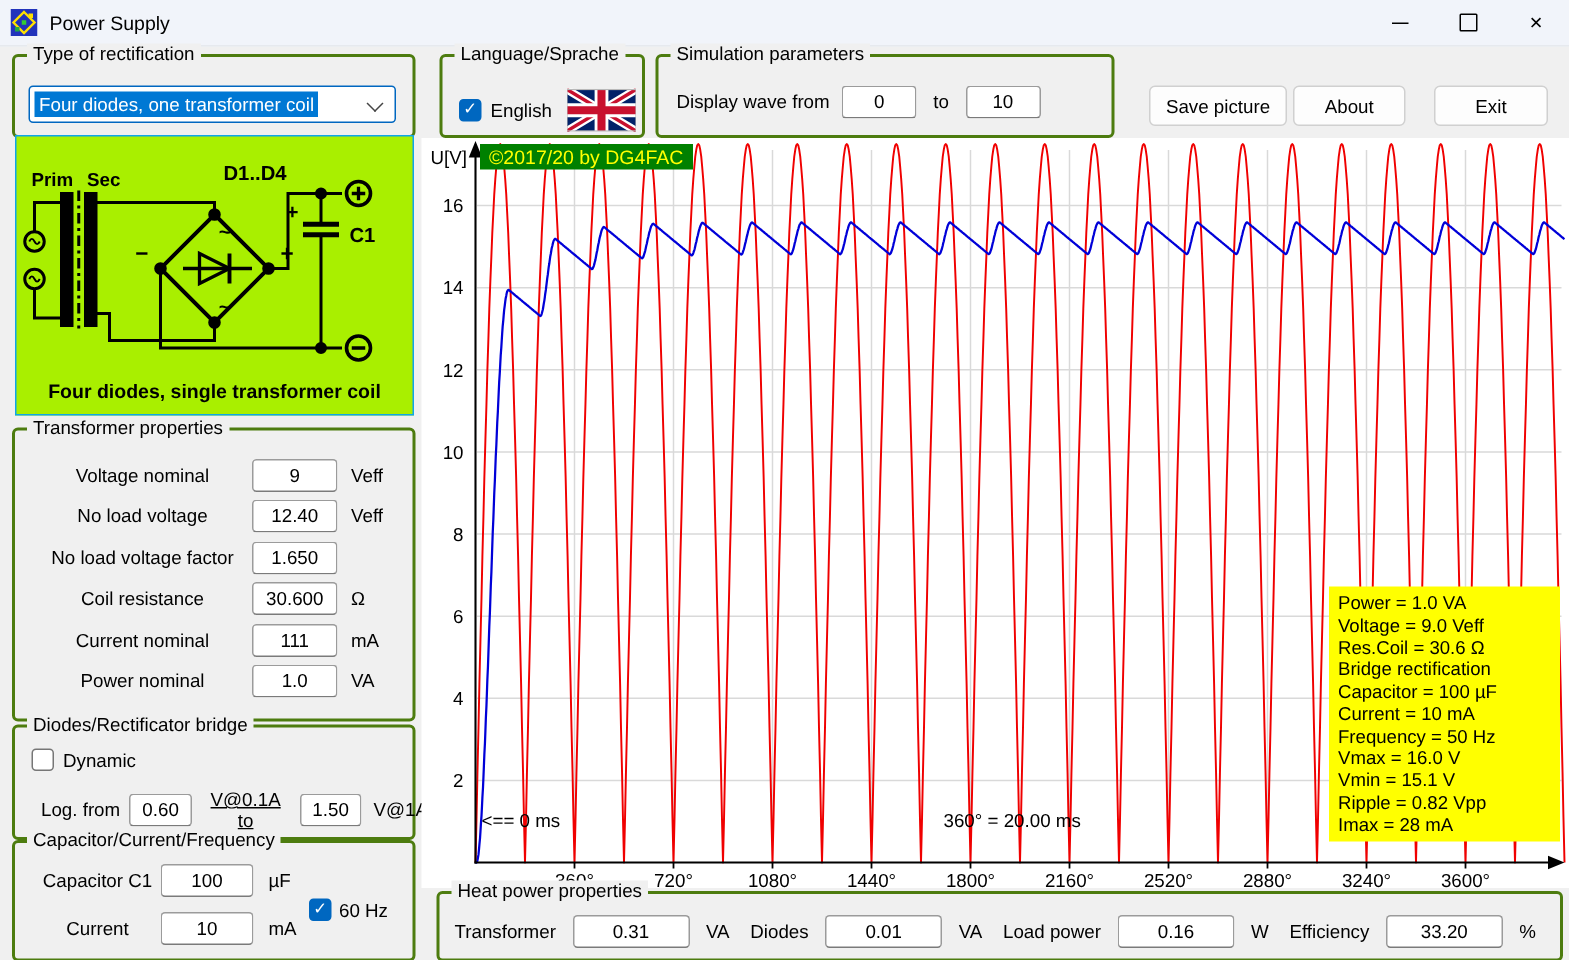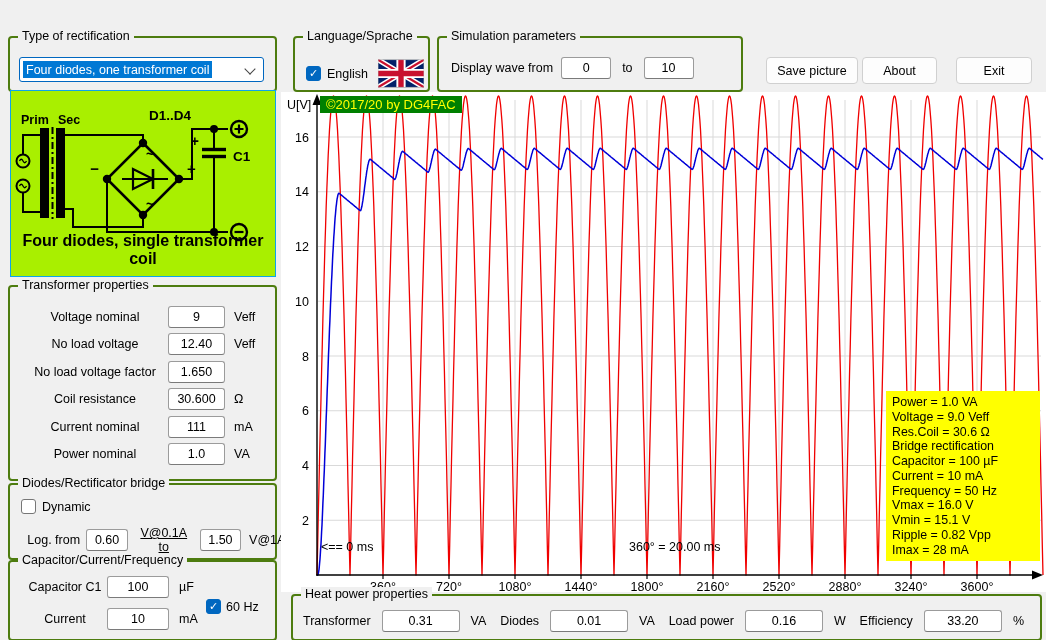--- a/index.html
+++ b/index.html
@@ -34,21 +34,21 @@
     display:flex;align-items:center;justify-content:center;font-size:12.5px;}
   .combo{position:absolute;left:9px;top:19px;width:245px;height:25px;background:#fff;
     border:1px solid #0067c0;border-radius:3px;display:flex;align-items:center;box-sizing:border-box;padding-left:3px;}
   .combo .sel{background:#0078d4;color:#fff;padding:1.5px 3px;white-space:nowrap;}
   .chev{position:absolute;right:9px;top:7px;width:7px;height:7px;border-right:1.6px solid #454545;
     border-bottom:1.6px solid #454545;transform:rotate(45deg);}
   
   .schematic{position:absolute;left:10px;top:90px;width:266px;height:187px;background:#a9ef00;
     border:1px solid #0ea5e9;box-sizing:border-box;}
   .schematic .caption{position:absolute;left:0;bottom:8px;width:100%;text-align:center;
-    font-weight:bold;font-size:16px;}
+    font-weight:bold;font-size:13px;}
   
   .prop-rows{position:absolute;left:12px;right:8px;top:16px;}
   .prop-row{height:27.5px;display:flex;align-items:center;}
   .prop-row .plabel{flex:0 0 146px;}
   .prop-row .tbox{width:57px;}
   .prop-row .unit{margin-left:9px;}
   
   .chart-panel{position:absolute;left:281px;top:92px;width:765px;height:500px;background:#fff;}
   .copyright-badge{position:absolute;left:39px;top:4px;padding:1px 6px;font-size:13px;}
   .info-box{position:absolute;left:605px;top:299px;width:142px;padding:4px 6px;font-size:12.4px;line-height:1.19;}
@@ -57,20 +57,41 @@
     align-items:center;justify-content:space-between;}
   .heat-field{display:flex;align-items:center;}
   .heat-field .tbox{width:78px;margin:0 11px;}
   .row-line{display:flex;align-items:center;}
 </style>
 </head>
 <body>
 
 <div class="app">
 
+  <div class="titlebar">
+    <svg class="app-icon" width="18" height="18" viewBox="0 0 18 18">
+      <rect x="0" y="0" width="18" height="18" fill="#2233bb"></rect>
+      <path d="M9,2 L16,9 L9,16 L2,9 Z" fill="none" stroke="#ffe000" stroke-width="1.6"></path>
+      <rect x="7.5" y="7.5" width="3" height="3" fill="#33cc33"></rect>
+      <rect x="3" y="12" width="3" height="3" fill="#22aa44"></rect>
+      <rect x="12" y="3" width="3" height="3" fill="#ffe000"></rect>
+    </svg>
+    <span class="app-title">Power Supply</span>
+    <div class="win-controls">
+      <div class="wc">
+          <span class="min-glyph"></span>
+        </div>
+      <div class="wc">
+          <span class="max-glyph"></span>
+        </div>
+      <div class="wc close">
+          <span class="close-glyph">×</span>
+        </div>
+    </div>
+  </div>
 
   <div class="groupbox" style="left:8px;top:36px;width:265px;height:52px;">
     <span class="gb-label">Type of rectification</span>
     <div class="combo">
       <span class="sel">Four diodes, one transformer coil</span>
       <span class="chev"></span>
     </div>
   </div>
 
   <div class="groupbox" style="left:293px;top:36px;width:133px;height:52px;">

